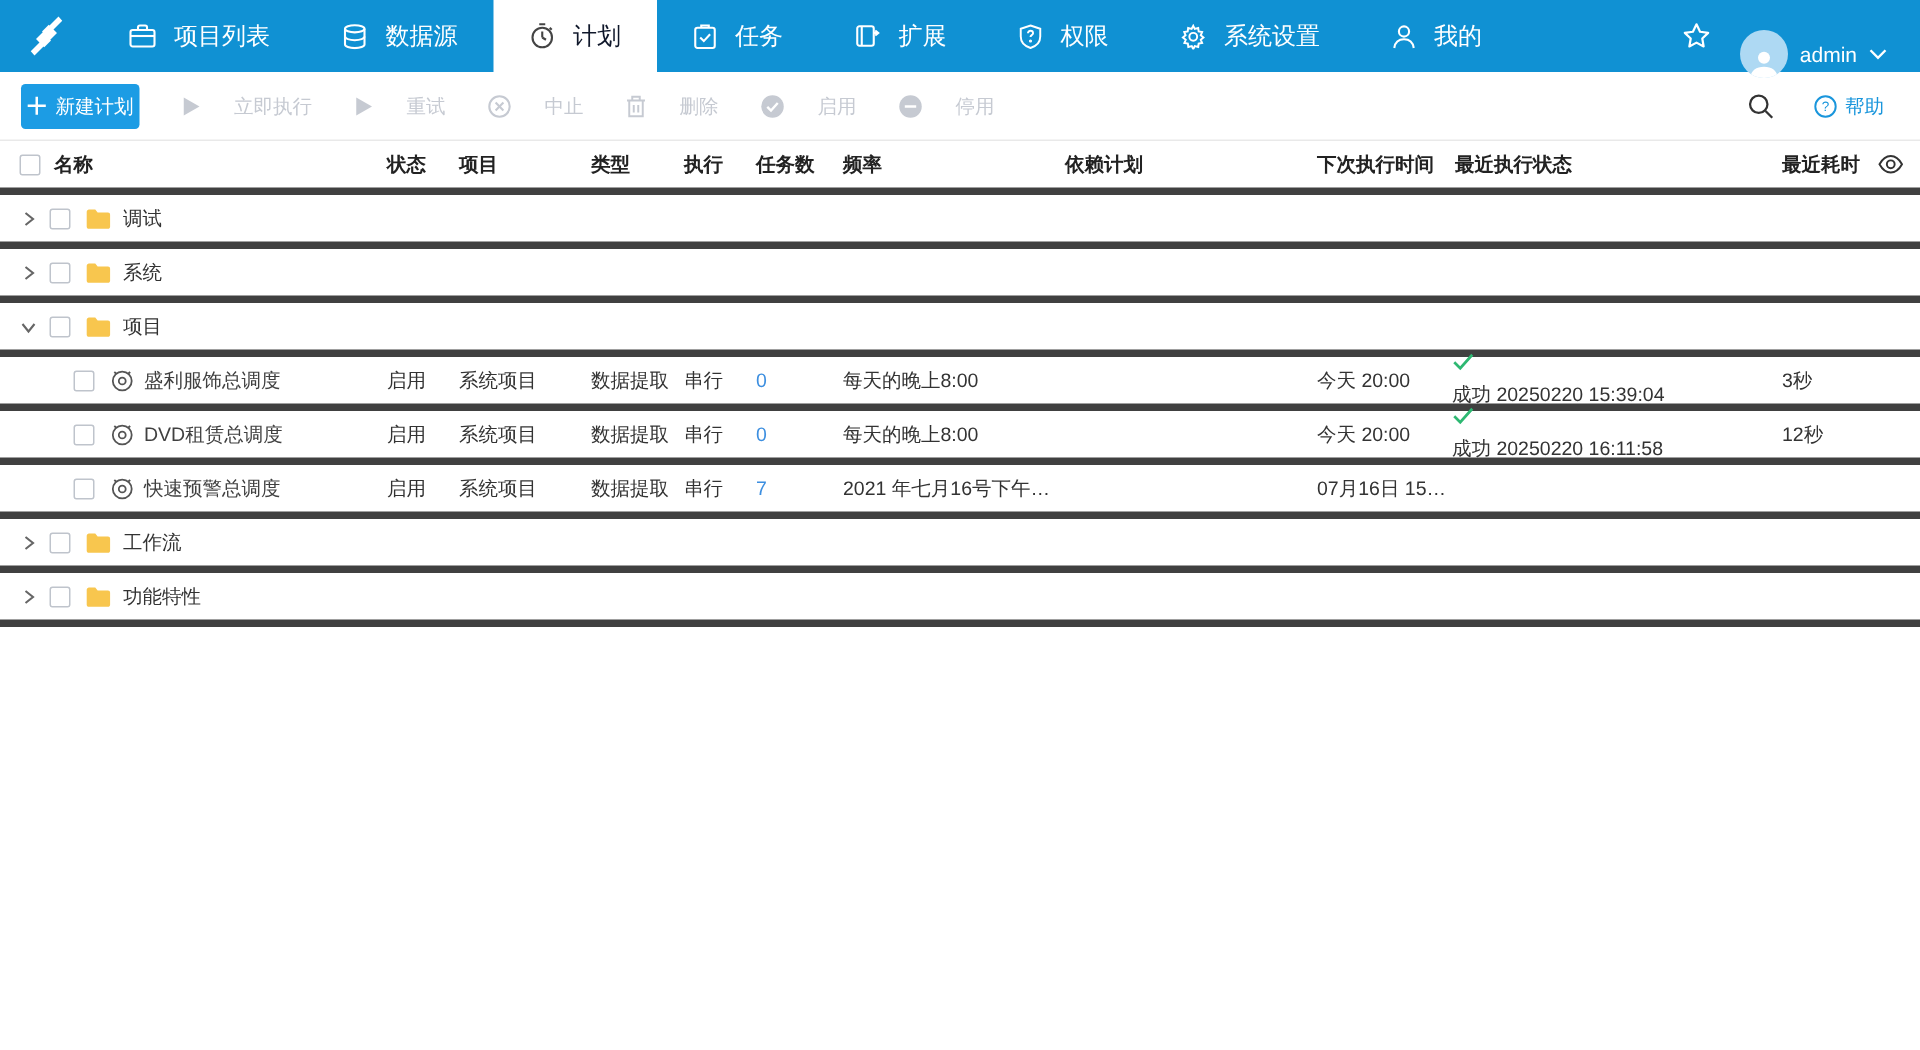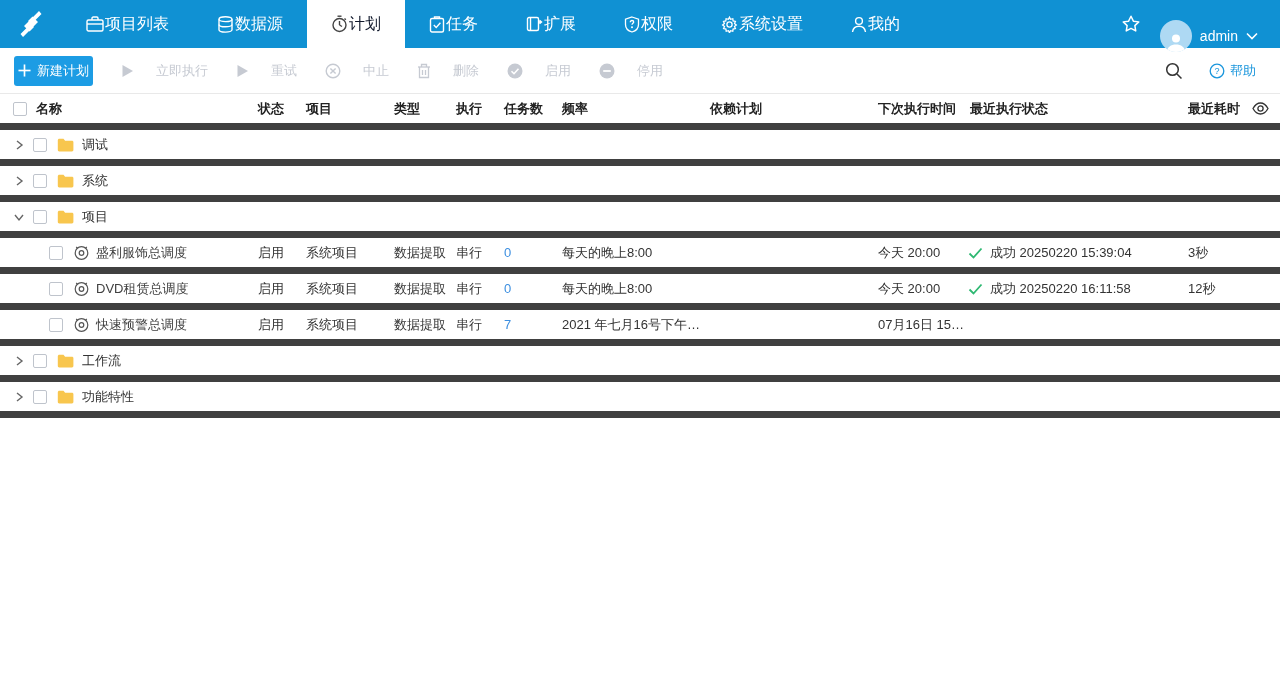--- a/index.html
+++ b/index.html
@@ -2,53 +2,53 @@
 <html><head>
 <meta charset="utf-8">
 <style>
   * { margin:0; padding:0; box-sizing:border-box; }
   html,body { width:1280px; height:700px; background:#fff; font-family:"Liberation Sans", sans-serif; overflow:hidden; }
 
   
   .nav { height:48px; background:#1091d3; display:flex; align-items:center; }
   .logo { width:62px; height:48px; display:flex; align-items:center; justify-content:center; cursor:pointer; }
   .tabs { display:flex; height:48px; }
-  .tab { display:flex; align-items:center; gap:1px; padding:0 24px; color:#fff; font-size:16px; cursor:pointer; height:48px; }
+  .tab { display:flex; align-items:center; gap:12px; padding:0 24px; color:#fff; font-size:16px; cursor:pointer; height:48px; }
   .tab.active { background:#fff; color:#0f172a; }
   .tab .ticon { display:flex; align-items:center; }
   .tab svg { stroke:#fff; }
   .tab.active svg { stroke:#444; }
   .nav-right { margin-left:auto; display:flex; align-items:center; gap:18px; padding-right:22px; }
   .star { display:flex; cursor:pointer; }
   .avatar { width:32px; height:32px; border-radius:50%; background:#aed9f3; display:flex; align-items:flex-end; justify-content:center; overflow:hidden; cursor:pointer; }
   .userbox { display:flex; align-items:center; gap:8px; color:#fff; font-size:14px; cursor:pointer;margin-top:24px; }
 
   
   .toolbar { height:46px; display:flex; align-items:center; padding:0 14px; border-bottom:1px solid #e9e9e9; background:#fff; }
   .btn-primary { display:flex; align-items:center; gap:6px; background:#1c9ce4; color:#fff; border:none; border-radius:3px; height:30px; padding:0 4px; font-size:13px; cursor:pointer; font-family:inherit; }
   .tool-btn { display:flex; align-items:center; gap:22px; color:#c6cad2; font-size:13px; margin-left:28px; cursor:default; background:none; border:none; font-family:inherit; }
   .toolbar-right { margin-left:auto; display:flex; align-items:center; gap:26px; padding-right:10px; }
   .search-btn { display:flex; cursor:pointer; background:none; border:none; }
   .help-btn { display:flex; align-items:center; gap:5px; color:#1a96dc; font-size:13px; cursor:pointer; background:none; border:none; font-family:inherit; }
 
   
-  .trow { display:grid; grid-template-columns:252px 48px 88px 62px 48px 58px 148px 168px 92px 218px 58px 40px; align-items:center; height:36px; border-bottom:7px solid #404040; font-size:13px; color:#333; background:#fff; }
+  .trow { display:grid; grid-template-columns:252px 48px 88px 62px 48px 58px 148px 168px 92px 218px 58px 40px; align-items:center; height:36px; border-bottom:5px solid #404040; font-size:13px; color:#333; background:#fff; }
   .thead { font-weight:bold; color:#222; }
   .cell { padding-left:6px; white-space:nowrap; overflow:hidden; text-overflow:ellipsis; }
   .name-cell { display:flex; align-items:center; padding-left:13px; overflow:hidden; }
   .thead .name-cell .hlabel { margin-left:9px; }
   .chev { width:12px; height:12px; display:flex; align-items:center; justify-content:center; margin-right:8px; cursor:pointer; flex:none; }
   .chev svg { transition:transform .1s; }
   .chev.expanded svg { transform:rotate(90deg); }
   .cbox { width:14px; height:14px; border:1px solid #bfc4cc; border-radius:2px; background:#fff; flex:none; cursor:pointer; }
   .folder-ic { margin:0 8px 0 10px; display:flex; flex:none; }
   .plan-indent { width:36px; flex:none; }
   .plan-ic { margin:0 6px 0 10px; display:flex; flex:none; }
   .link { color:#404040; cursor:pointer; text-decoration:none; white-space:nowrap; }
-  .status-cell { display:flex; align-items:center; gap:7px; padding-left:4px; overflow:hidden; }
+  .status-cell { display:flex; gap:7px; padding-left:4px; overflow:hidden;flex-direction:column; }
   .eye-cell { display:flex; justify-content:center; cursor:pointer; }
   .num-link { color:#3d8fe0; cursor:pointer; }
 </style>
 </head>
 <body>
 
 <div class="nav">
   <div class="logo">
     <svg width="40" height="40" viewBox="0 0 40 40">
       <path d="M28 7 L13 22 l5.5 5.5 4.5-4.5 -2.8-2.8 10.3-10.3 z" fill="#fff"></path>

